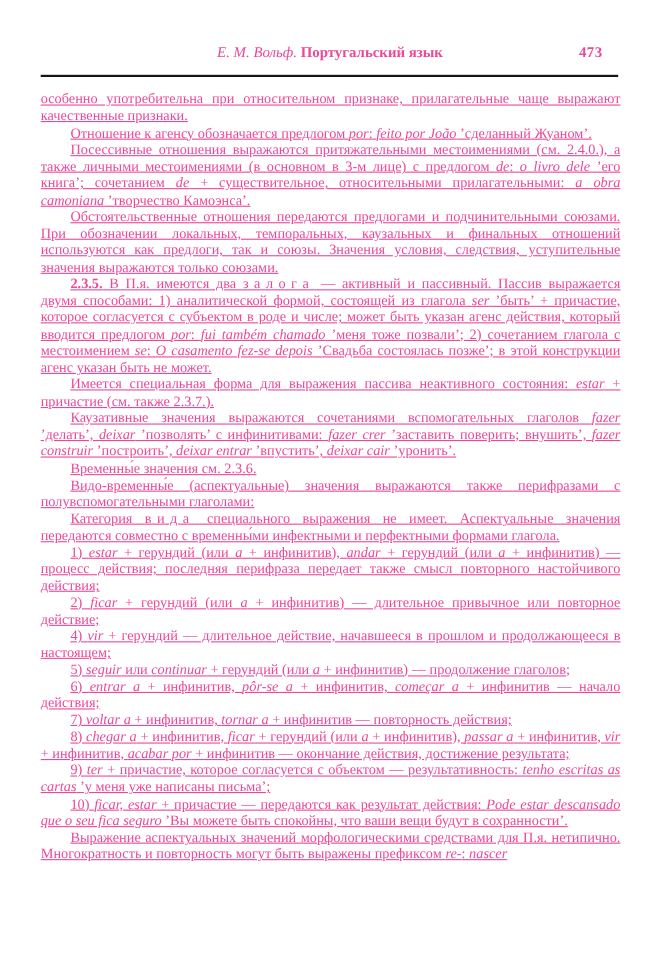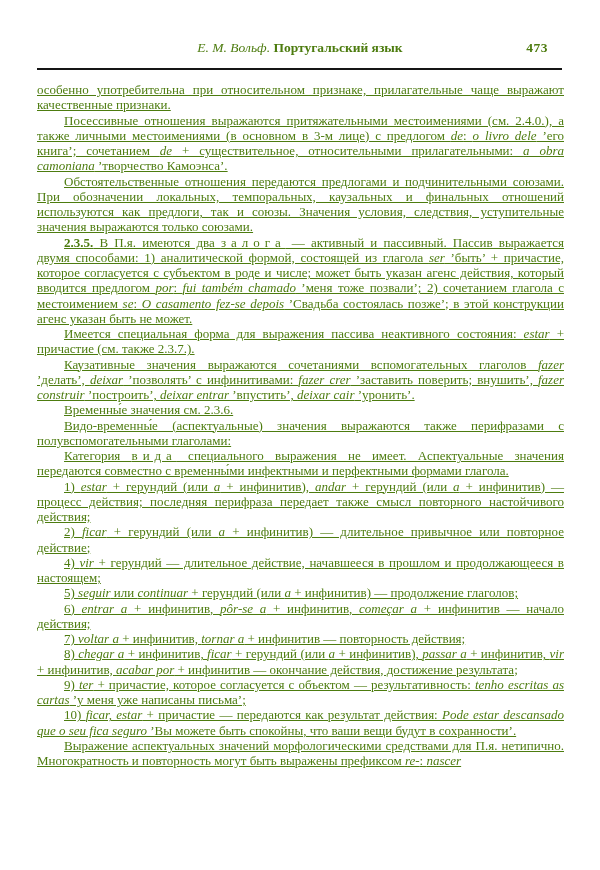--- a/index.html
+++ b/index.html
@@ -6,21 +6,21 @@
     margin: 0;
     padding: 0;
     background: #e8e8e8;
   }
   .page {
     position: relative;
     width: 600px;
     height: 870px;
     margin: 0 auto;
     background: #ffffff;
-    color: #4d7c0f;
+    color: #ec4899;
     font-family: "Liberation Serif", "DejaVu Serif", serif;
     overflow: hidden;
     box-sizing: border-box;
   }
   .header {
     position: absolute;
     top: 39px;
     left: 37px;
     right: 37px;
     height: 20px;
@@ -83,20 +83,21 @@
       <span class="author">Е. М. Вольф.</span>
       <span class="book-title">Португальский язык</span>
     </div>
     <div class="page-number">473</div>
   </div>
 
   <div class="rule"></div>
 
   <div class="body-text" id="body-text">
       <p class="para"><span>особенно употребительна при относительном признаке, прилагательные чаще выражают качественные признаки.</span></p>
+      <p class="para indent"><span>Отношение к агенсу обозначается предлогом </span><span class="i">por</span><span>: </span><span class="i">feito por João</span><span> ’сделанный Жуаном’.</span></p>
       <p class="para indent"><span>Посессивные отношения выражаются притяжательными местоимениями (см. 2.4.0.), а также личными местоимениями (в основном в 3-м лице) с предлогом </span><span class="i">de</span><span>: </span><span class="i">o livro dele</span><span> ’его книга’; сочетанием </span><span class="i">de</span><span> + существительное, относительными прилагательными: </span><span class="i">a obra camoniana</span><span> ’творчество Камоэнса’.</span></p>
       <p class="para indent"><span>Обстоятельственные отношения передаются предлогами и подчинительными союзами. При обозначении локальных, темпоральных, каузальных и финальных отношений используются как предлоги, так и союзы. Значения условия, следствия, уступительные значения выражаются только союзами.</span></p>
       <p class="para indent"><span class="b">2.3.5.</span><span> В П.я. имеются два </span><span class="sp">залога</span><span> — активный и пассивный. Пассив выражается двумя способами: 1) аналитической формой, состоящей из глагола </span><span class="i">ser</span><span> ’быть’ + причастие, которое согласуется с субъектом в роде и числе; может быть указан агенс действия, который вводится предлогом </span><span class="i">por</span><span>: </span><span class="i">fui também chamado</span><span> ’меня тоже позвали’; 2) сочетанием глагола с местоимением </span><span class="i">se</span><span>: </span><span class="i">O casamento fez-se depois</span><span> ’Свадьба состоялась позже’; в этой конструкции агенс указан быть не может.</span></p>
       <p class="para indent"><span>Имеется специальная форма для выражения пассива неактивного состояния: </span><span class="i">estar</span><span> + причастие (см. также 2.3.7.).</span></p>
       <p class="para indent"><span>Каузативные значения выражаются сочетаниями вспомогательных глаголов </span><span class="i">fazer</span><span> ’делать’, </span><span class="i">deixar</span><span> ’позволять’ с инфинитивами: </span><span class="i">fazer crer</span><span> ’заставить поверить; внушить’, </span><span class="i">fazer construir</span><span> ’построить’, </span><span class="i">deixar entrar</span><span> ’впустить’, </span><span class="i">deixar cair</span><span> ’уронить’.</span></p>
       <p class="para indent"><span>Временны́е значения см. 2.3.6.</span></p>
       <p class="para indent"><span>Видо-временны́е (аспектуальные) значения выражаются также перифразами с полувспомогательными глаголами:</span></p>
       <p class="para indent"><span>Категория </span><span class="sp">вида</span><span> специального выражения не имеет. Аспектуальные значения передаются совместно с временны́ми инфектными и перфектными формами глагола.</span></p>
       <p class="para indent"><span>1) </span><span class="i">estar</span><span> + герундий (или </span><span class="i">a</span><span> + инфинитив), </span><span class="i">andar</span><span> + герундий (или </span><span class="i">a</span><span> + инфинитив) — процесс действия; последняя перифраза передает также смысл повторного настойчивого действия;</span></p>
       <p class="para indent"><span>2) </span><span class="i">ficar</span><span> + герундий (или </span><span class="i">a</span><span> + инфинитив) — длительное привычное или повторное действие;</span></p>

